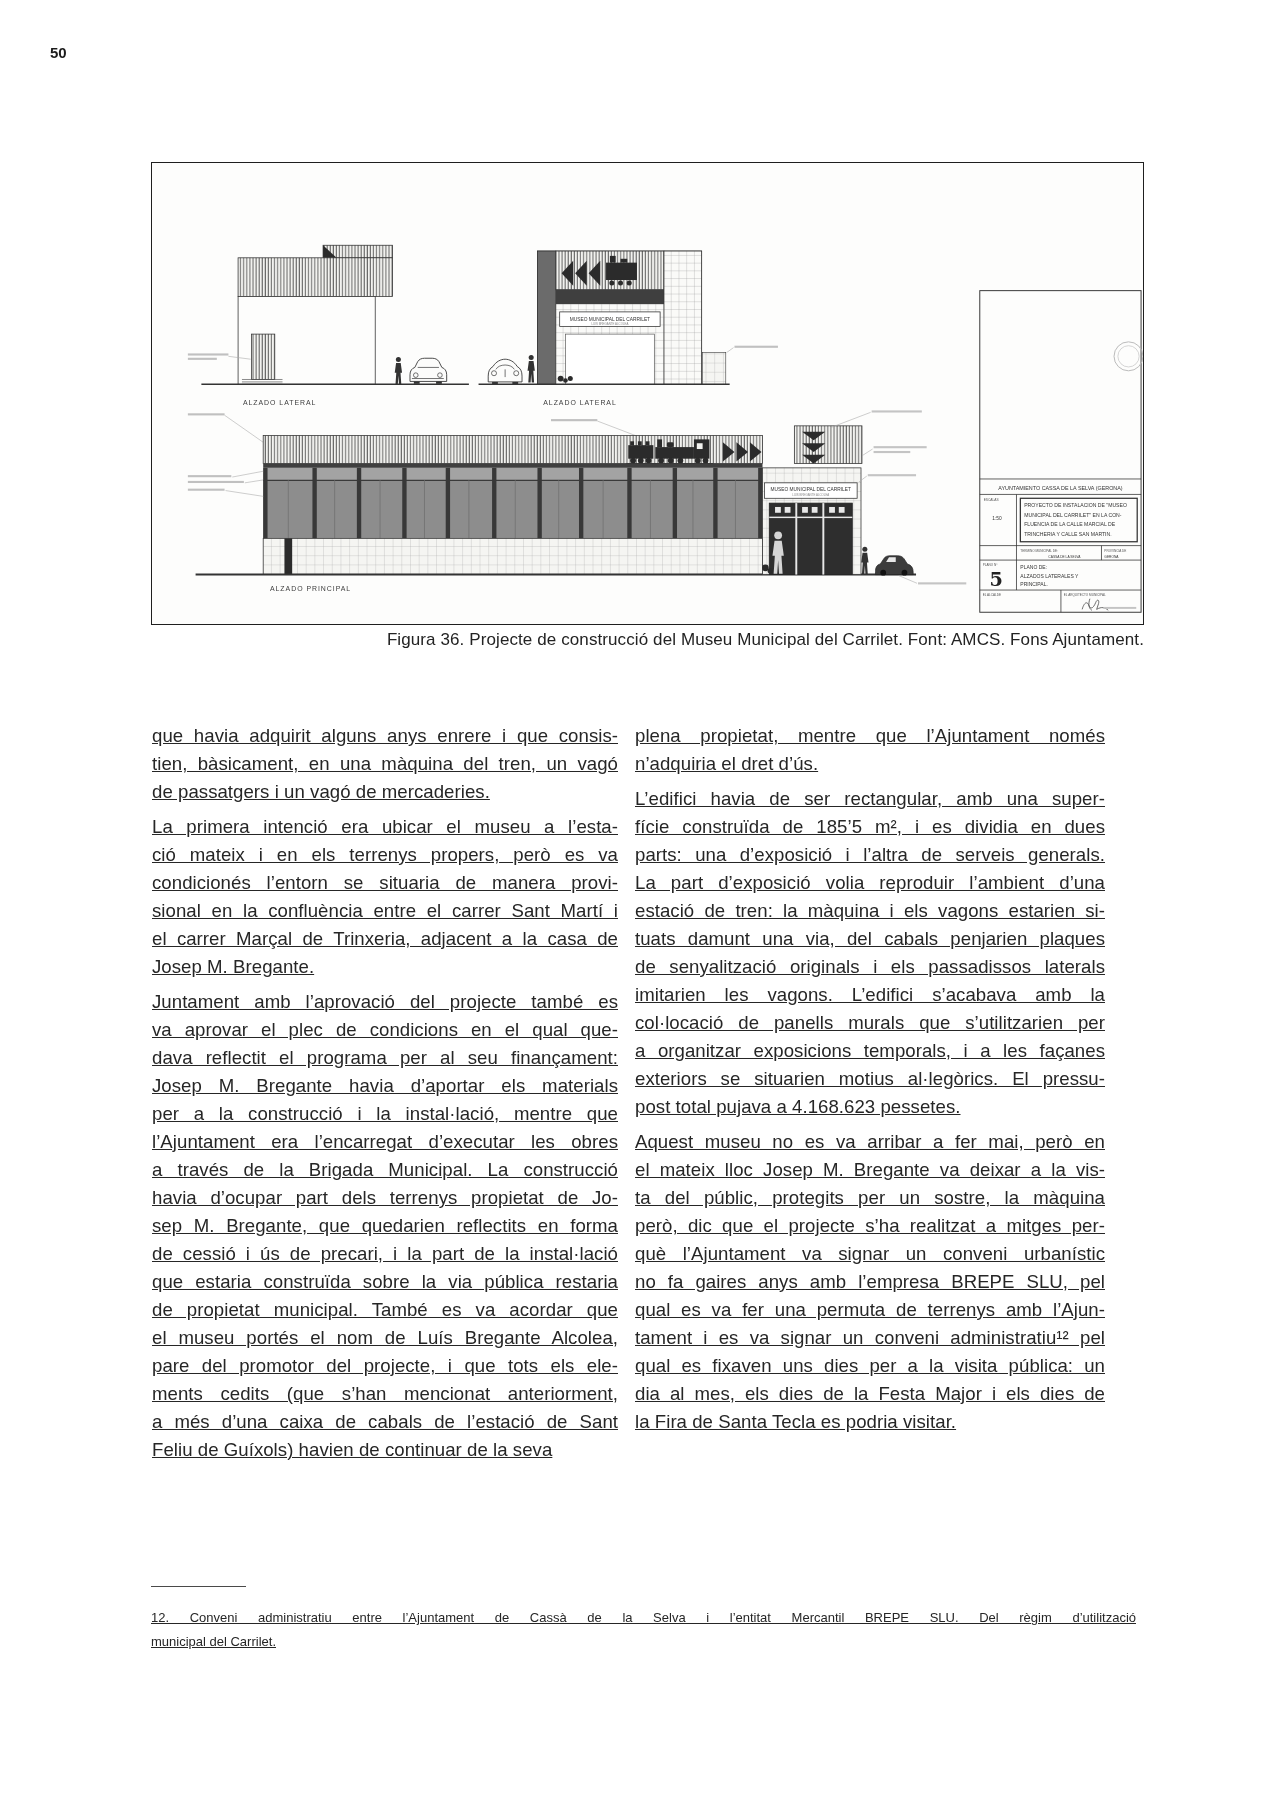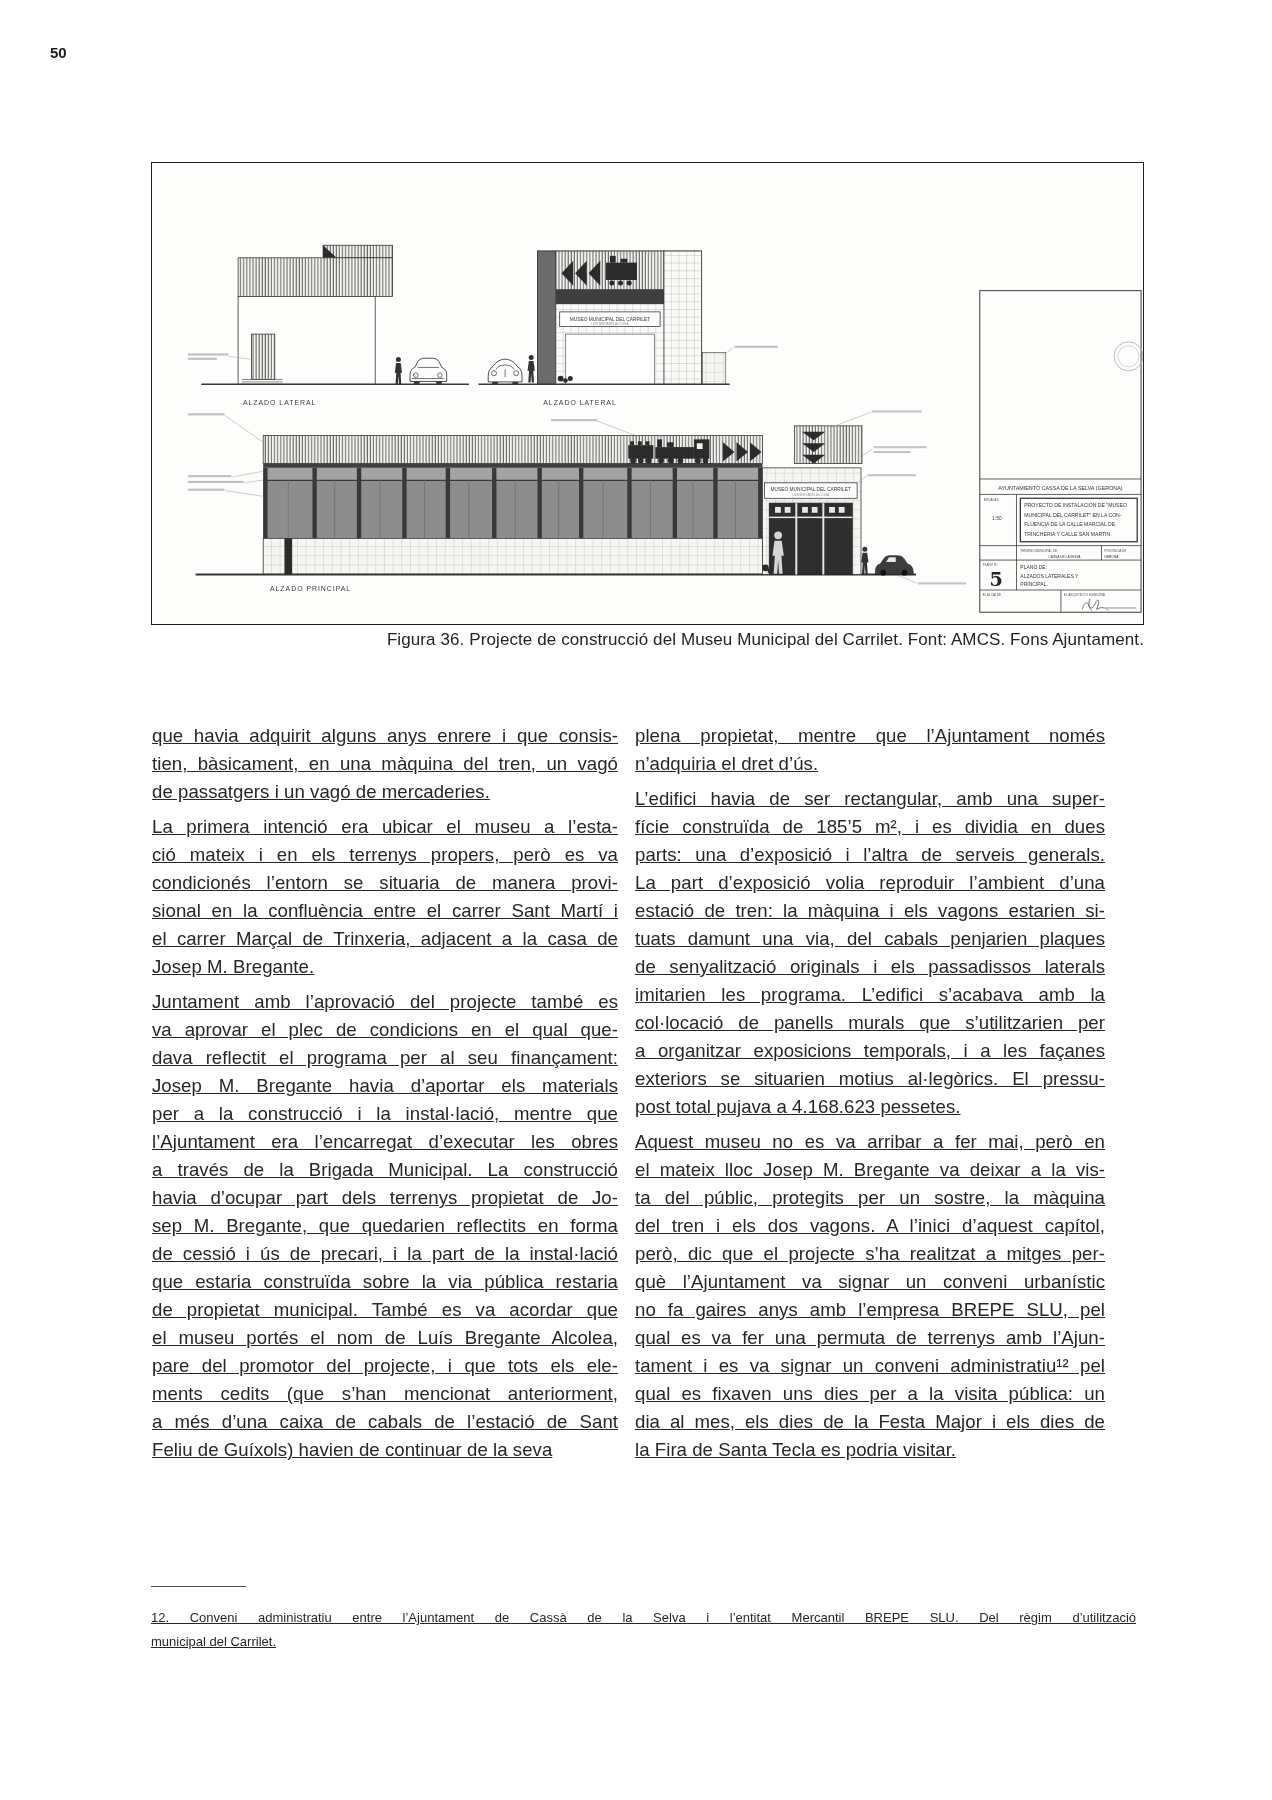--- a/index.html
+++ b/index.html
@@ -333,31 +333,30 @@
       <div class="line last">n’adquiria el dret d’ús.</div>
     </div>
     <div class="para">
       <div class="line">L’edifici havia de ser rectangular, amb una super-</div>
       <div class="line">fície construïda de 185’5 m², i es dividia en dues</div>
       <div class="line">parts: una d’exposició i l’altra de serveis generals.</div>
       <div class="line">La part d’exposició volia reproduir l’ambient d’una</div>
       <div class="line">estació de tren: la màquina i els vagons estarien si-</div>
       <div class="line">tuats damunt una via, del cabals penjarien plaques</div>
       <div class="line">de senyalització originals i els passadissos laterals</div>
-      <div class="line">imitarien les programa. L’edifici s’acabava amb la</div>
+      <div class="line">imitarien les vagons. L’edifici s’acabava amb la</div>
       <div class="line">col·locació de panells murals que s’utilitzarien per</div>
       <div class="line">a organitzar exposicions temporals, i a les façanes</div>
       <div class="line">exteriors se situarien motius al·legòrics. El pressu-</div>
       <div class="line last">post total pujava a 4.168.623 pessetes.</div>
     </div>
     <div class="para">
       <div class="line">Aquest museu no es va arribar a fer mai, però en</div>
       <div class="line">el mateix lloc Josep M. Bregante va deixar a la vis-</div>
       <div class="line">ta del públic, protegits per un sostre, la màquina</div>
-      <div class="line">del tren i els dos vagons. A l’inici d’aquest capítol,</div>
       <div class="line">però, dic que el projecte s’ha realitzat a mitges per-</div>
       <div class="line">què l’Ajuntament va signar un conveni urbanístic</div>
       <div class="line">no fa gaires anys amb l’empresa BREPE SLU, pel</div>
       <div class="line">qual es va fer una permuta de terrenys amb l’Ajun-</div>
       <div class="line">tament i es va signar un conveni administratiu¹² pel</div>
       <div class="line">qual es fixaven uns dies per a la visita pública: un</div>
       <div class="line">dia al mes, els dies de la Festa Major i els dies de</div>
       <div class="line last">la Fira de Santa Tecla es podria visitar.</div>
     </div>
   </div>

